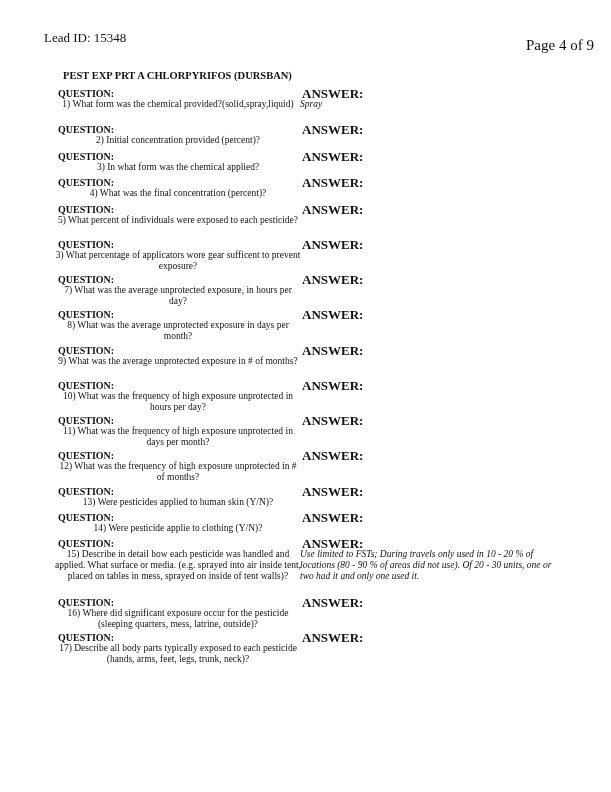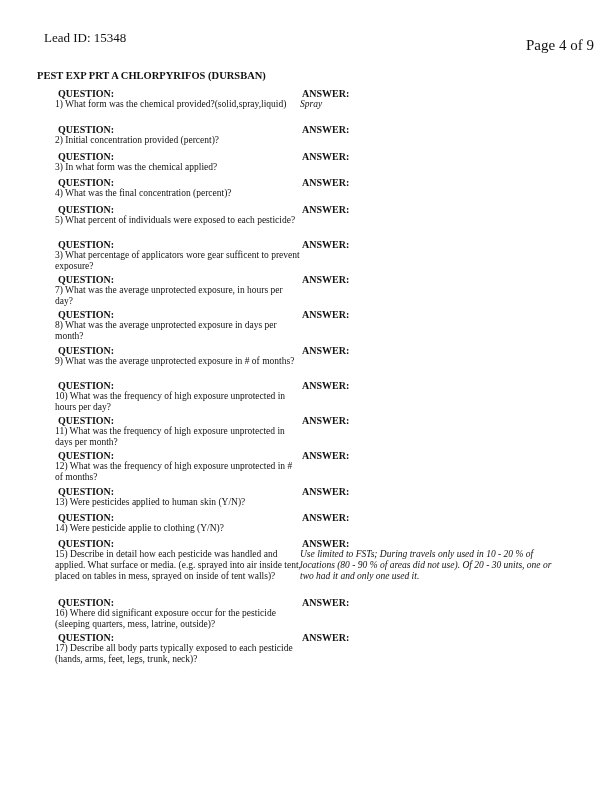--- a/index.html
+++ b/index.html
@@ -3,25 +3,25 @@
   <meta charset="utf-8">
   <style>
     html, body { margin: 0; padding: 0; background: #fff; }
     body {
       width: 611px; height: 792px; position: relative; overflow: hidden;
       font-family: "Liberation Serif", "DejaVu Serif", serif;
       color: #111;
     }
     .hdr-left { position: absolute; left: 44px; top: 30px; font-size: 13px; }
     .hdr-right { position: absolute; left: 526px; top: 37px; font-size: 15px; }
-    .title { position: absolute; left: 37px; top: 70px; font-size: 10.5px; font-weight: bold; }
+    .title { position: absolute; left: 63px; top: 70px; font-size: 10.5px; font-weight: bold; }
     .qa { position: absolute; left: 55px; width: 500px; font-size: 9.5px; line-height: 11px; }
     .qlabel { position: absolute; left: 3px; top: 0; font-weight: bold; font-size: 10px; }
-    .alabel { position: absolute; left: 247px; top: 0; font-weight: bold; font-size: 10px; }
-    .qtext { position: absolute; left: 0; top: 11px; width: 246px; }
+    .alabel { position: absolute; left: 247px; top: 0; font-weight: bold; font-size: 13px; }
+    .qtext { position: absolute; left: 0; top: 11px; width: 246px; text-align: center; }
     .atext { position: absolute; left: 245px; top: 11px; width: 260px; font-style: italic; }
   </style>
 </head>
 <body>
 
 <div class="hdr-left">Lead ID: 15348</div>
 <div class="hdr-right">Page 4 of  9</div>
 <div class="title">PEST EXP PRT A CHLORPYRIFOS (DURSBAN)</div>
 
 <div id="qa-container">

